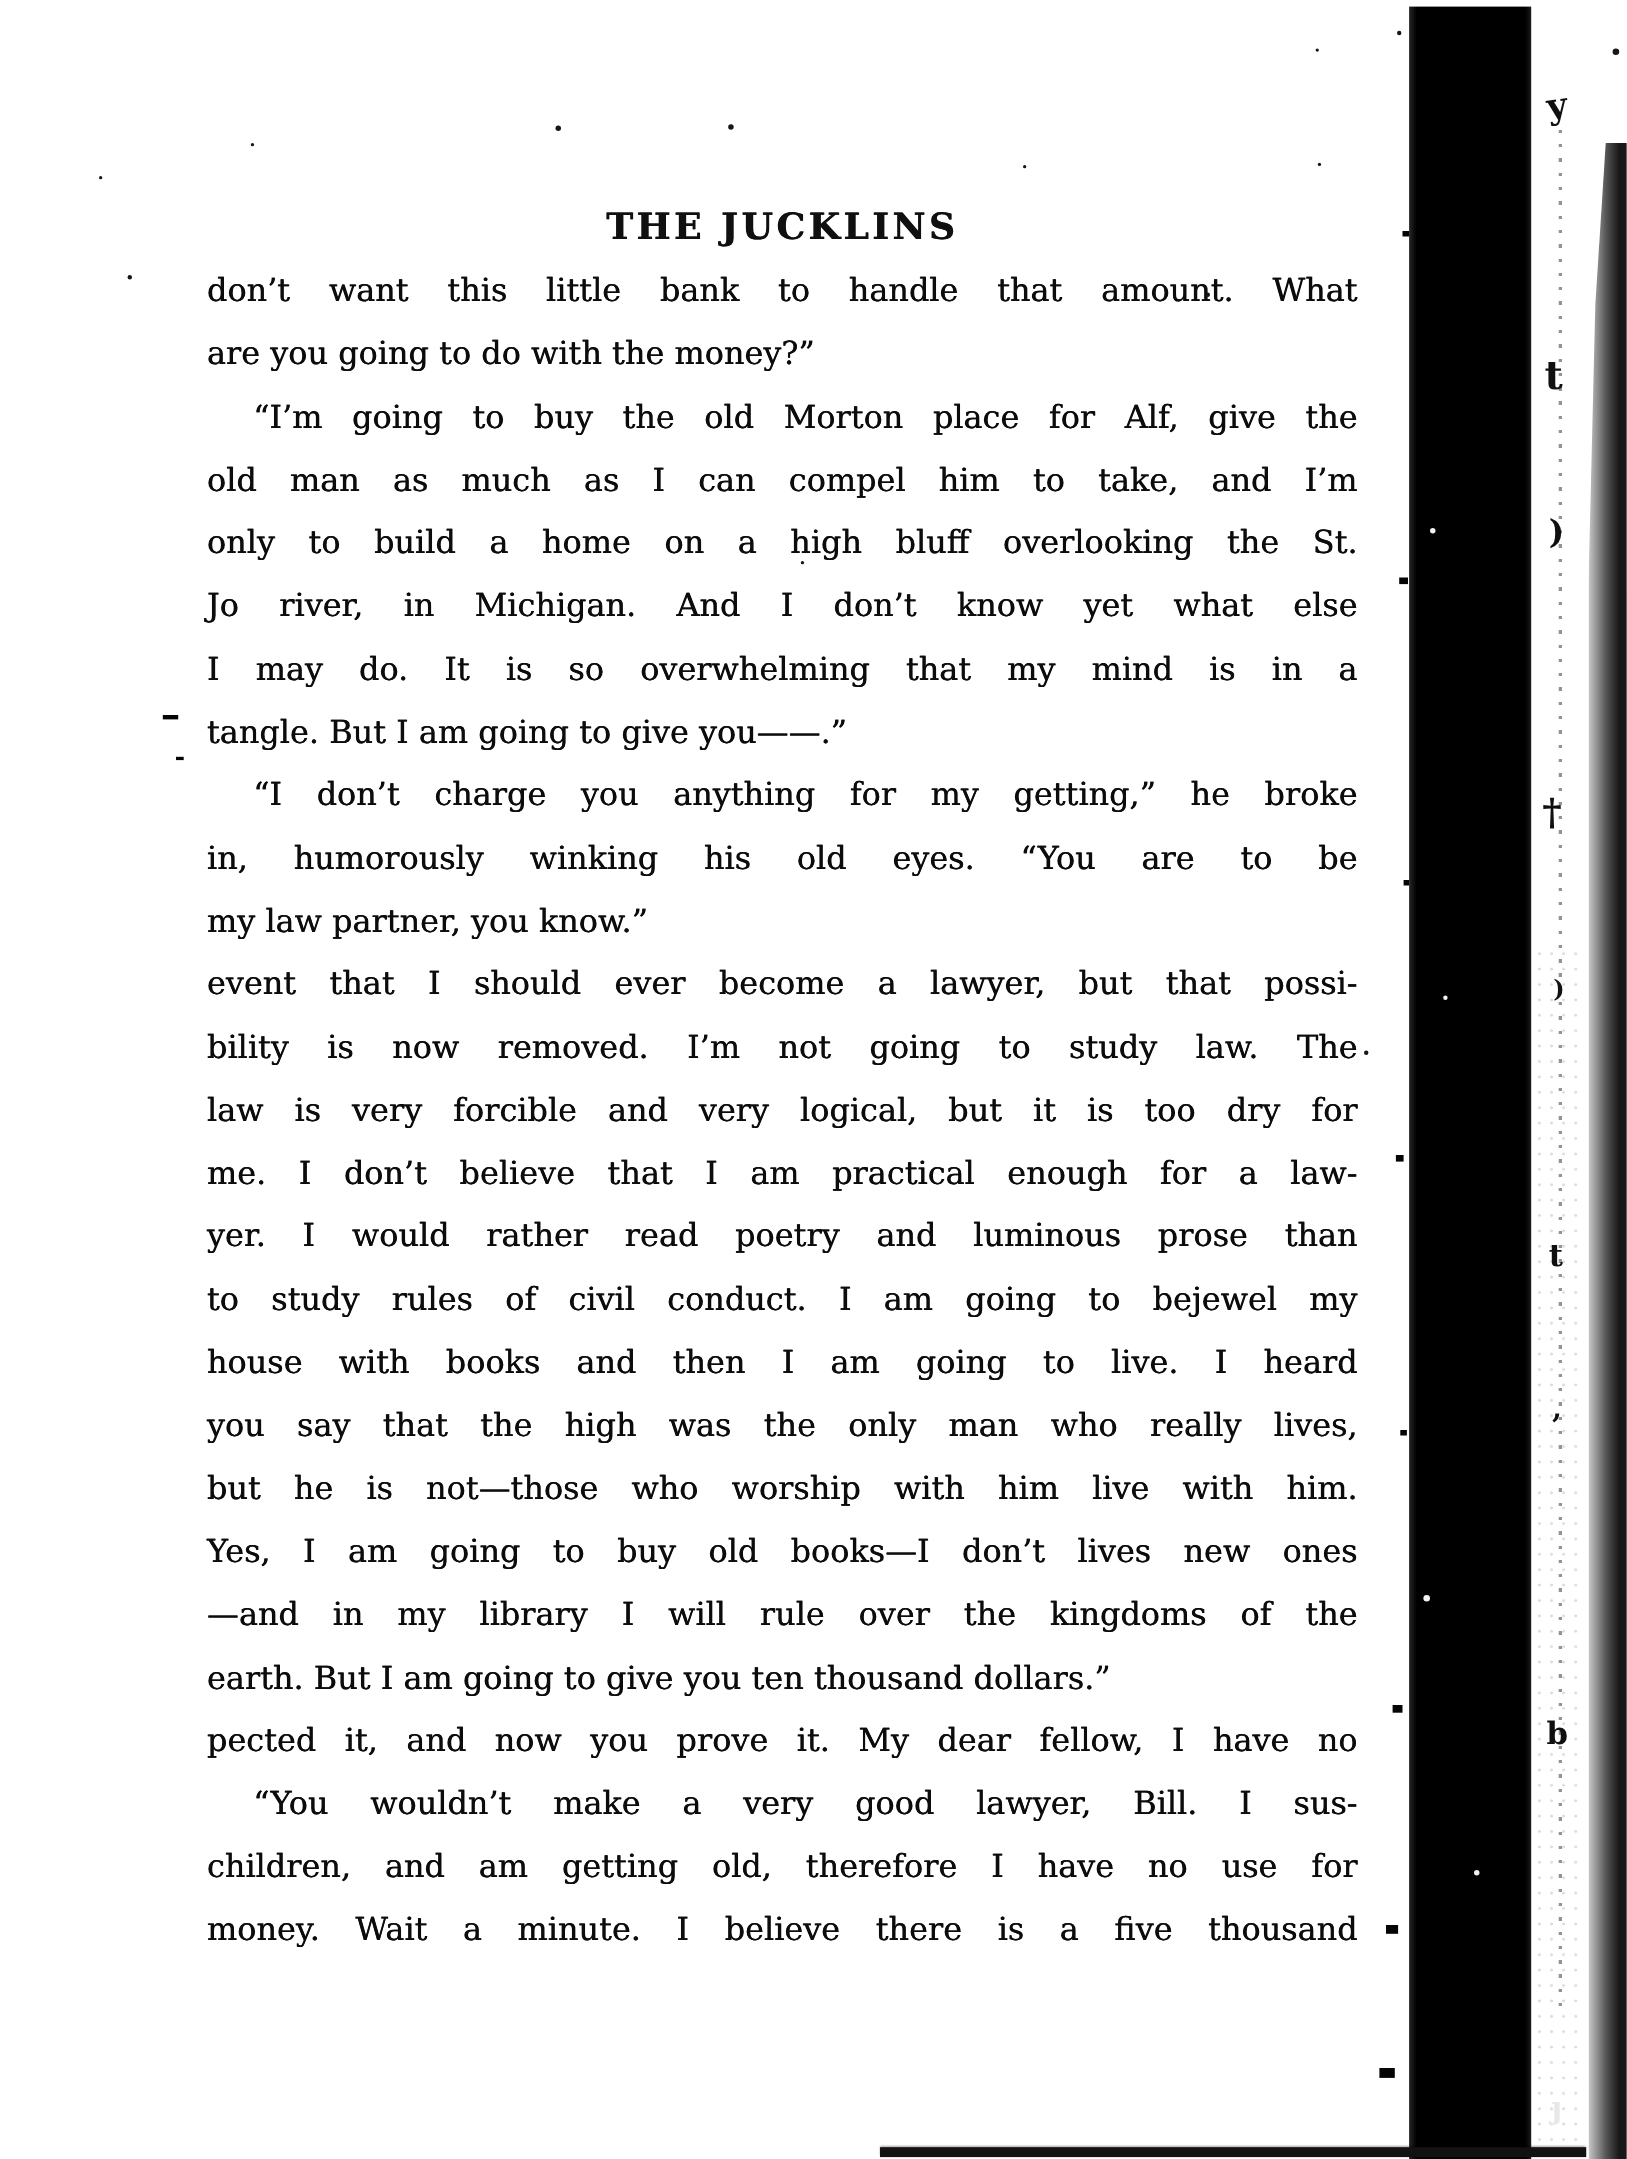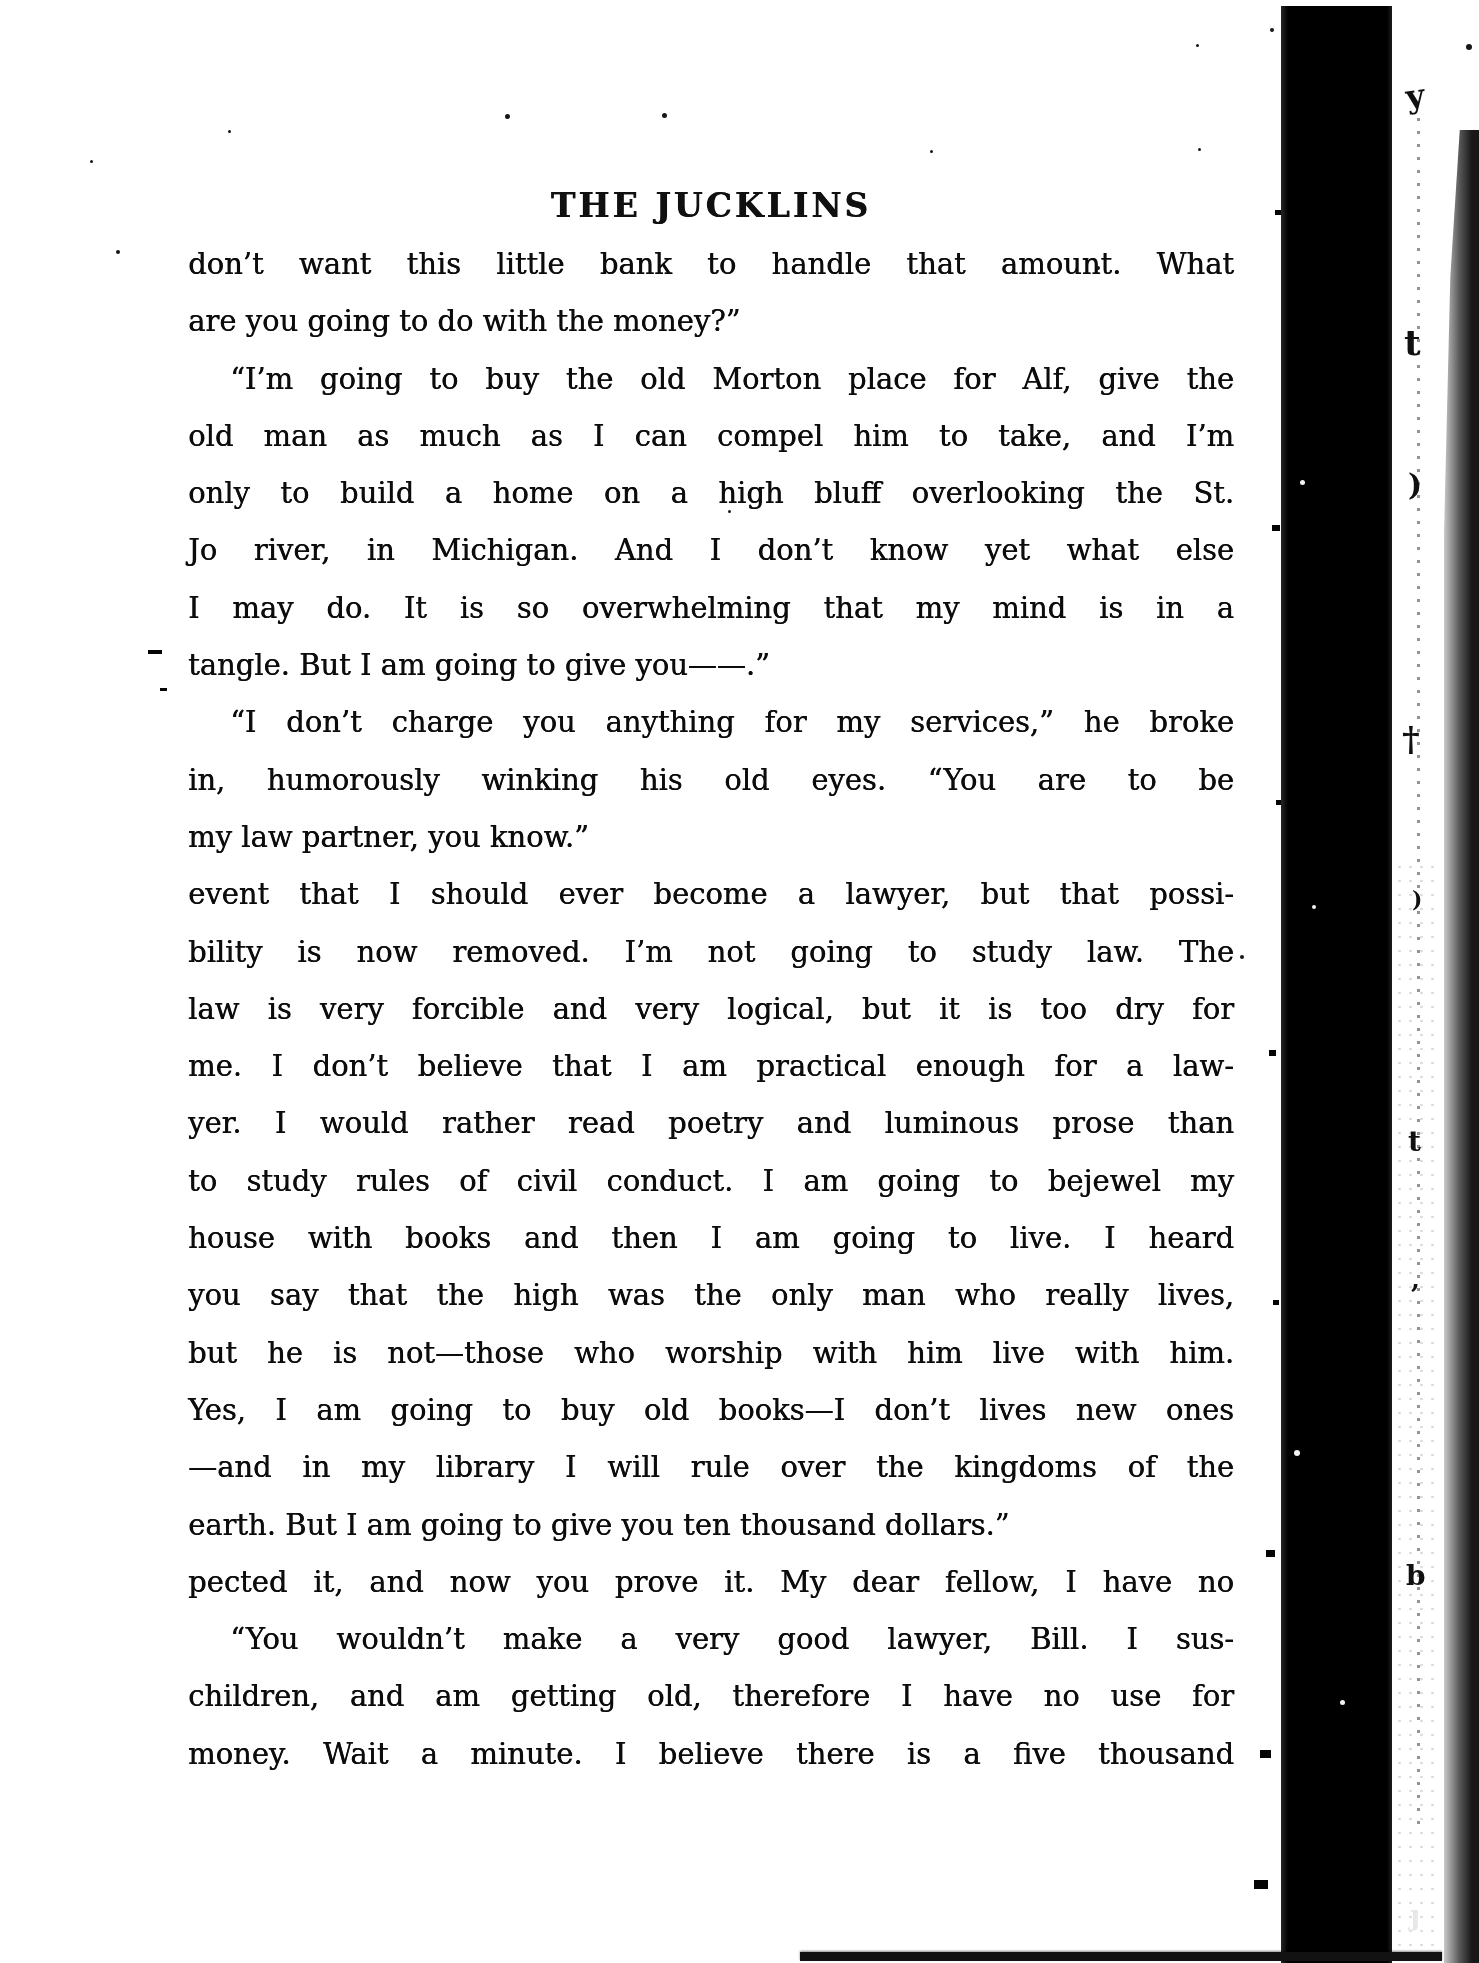--- a/index.html
+++ b/index.html
@@ -59,21 +59,21 @@
     </div>
     <div class="para">
       <div class="line ind">“I’m going to buy the old Morton place for Alf, give the</div>
       <div class="line">old man as much as I can compel him to take, and I’m</div>
       <div class="line">only to build a home on a high bluff overlooking the St.</div>
       <div class="line">Jo river, in Michigan.  And I don’t know yet what else</div>
       <div class="line">I may do.  It is so overwhelming that my mind is in a</div>
       <div class="line end">tangle.  But I am going to give you——.”</div>
     </div>
     <div class="para">
-      <div class="line ind">“I don’t charge you anything for my services,” he broke</div>
+      <div class="line ind">“I don’t charge you anything for my getting,” he broke</div>
       <div class="line">in, humorously winking his old eyes.  “You are to be</div>
       <div class="line end">my law partner, you know.”</div>
     </div>
     <div class="para">
       <div class="line">event that I should ever become a lawyer, but that possi-</div>
       <div class="line">bility is now removed.  I’m not going to study law.  The</div>
       <div class="line">law is very forcible and very logical, but it is too dry for</div>
       <div class="line">me.  I don’t believe that I am practical enough for a law-</div>
       <div class="line">yer.  I would rather read poetry and luminous prose than</div>
       <div class="line">to study rules of civil conduct.  I am going to bejewel my</div>

